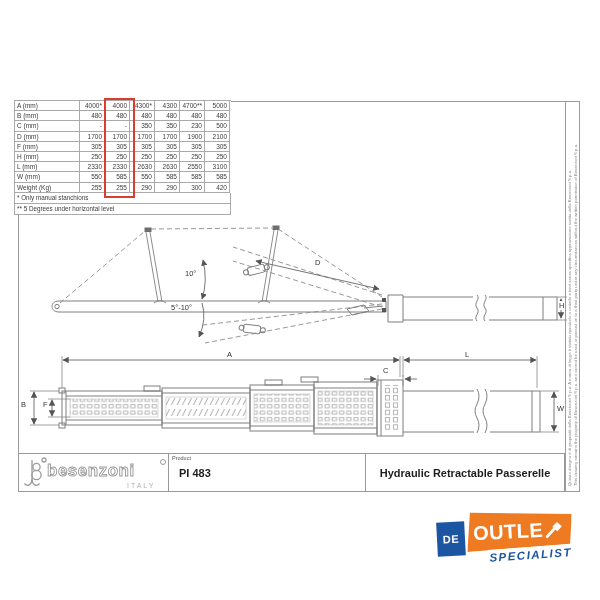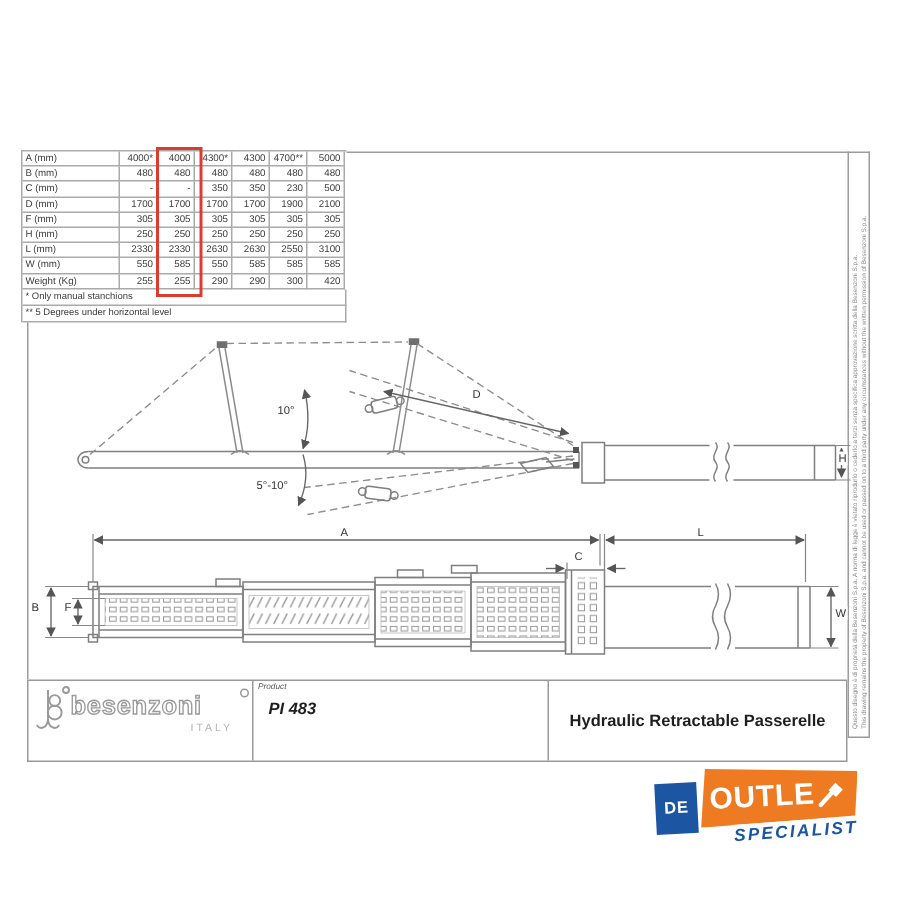--- a/index.html
+++ b/index.html
@@ -20,24 +20,24 @@
              padding-left:2px;font-size:6.3px;white-space:nowrap;overflow:hidden;}
   .hl-box{position:absolute;left:104px;top:98px;width:27px;height:96px;border:2px solid #dc3b30;z-index:4;}
   
   .dim{position:absolute;font-size:7.5px;color:#333;z-index:3;white-space:nowrap;}
   .dim.bgw{background:#fff;padding:0 1px;}
   
   .sidenote{position:absolute;left:566.5px;top:108px;width:13px;height:378px;display:flex;z-index:2;overflow:hidden;}
   .sidenote span{writing-mode:vertical-rl;transform:rotate(180deg);font-size:4.3px;color:#8a8a8a;
                  white-space:nowrap;overflow:hidden;width:6px;height:100%;}
   
-  .tblock{position:absolute;left:18px;top:453px;width:547px;height:55px;border:1px solid #999;
+  .tblock{position:absolute;left:18px;top:453px;width:547px;height:39px;border:1px solid #999;
           display:flex;background:#fff;box-sizing:border-box;z-index:2;}
   .tb-logo{width:149px;border-right:1px solid #999;position:relative;}
-  .tb-product{width:196px;border-right:1px solid #999;position:relative;font-style:italic;}
+  .tb-product{width:196px;border-right:1px solid #999;position:relative;}
   .tb-title{flex:1;display:flex;align-items:center;justify-content:center;
             font-weight:bold;font-size:11px;color:#1e1e1e;text-align:right;}
   .prod-lab{position:absolute;top:1px;left:3px;font-size:5.5px;color:#555;}
   .prod-val{position:absolute;top:13px;left:10px;font-weight:bold;font-size:11px;color:#1e1e1e;}
   .brand{position:absolute;left:28px;top:7px;font-size:17px;font-weight:bold;letter-spacing:.5px;
          color:#ffffff;-webkit-text-stroke:0.9px #9a9a9a;}
   .brand-ring{position:absolute;left:141px;top:5px;width:4px;height:4px;border:1px solid #9a9a9a;border-radius:50%;}
   .brand-country{position:absolute;left:108px;top:28px;font-size:7px;letter-spacing:2px;color:#b3b3b3;}
   
   .wm{position:absolute;left:432px;top:505px;width:142px;height:66px;z-index:5;}
@@ -189,21 +189,21 @@
 
   <div class="dim" style="left:227px;top:350px;">A</div>
   <div class="dim" style="left:465px;top:350px;">L</div>
   <div class="dim" style="left:383px;top:366px;">C</div>
   <div class="dim" style="left:21px;top:400px;">B</div>
   <div class="dim" style="left:43px;top:400px;">F</div>
   <div class="dim bgw" style="left:556px;top:404px;">W</div>
   <div class="dim bgw" style="left:558px;top:301px;">H</div>
   <div class="dim" style="left:315px;top:258px;">D</div>
   <div class="dim" style="left:185px;top:269px;">10°</div>
-  <div class="dim" style="left:171px;top:319px;">5°-10°</div>
+  <div class="dim" style="left:171px;top:303px;">5°-10°</div>
 
   <div class="spec-table">
     <div class="spec-row">
         <div class="sc lab">A (mm)</div>
         <div class="sc val">4000*</div>
         <div class="sc val">4000</div>
         <div class="sc val">4300*</div>
         <div class="sc val">4300</div>
         <div class="sc val">4700**</div>
         <div class="sc val">5000</div>

